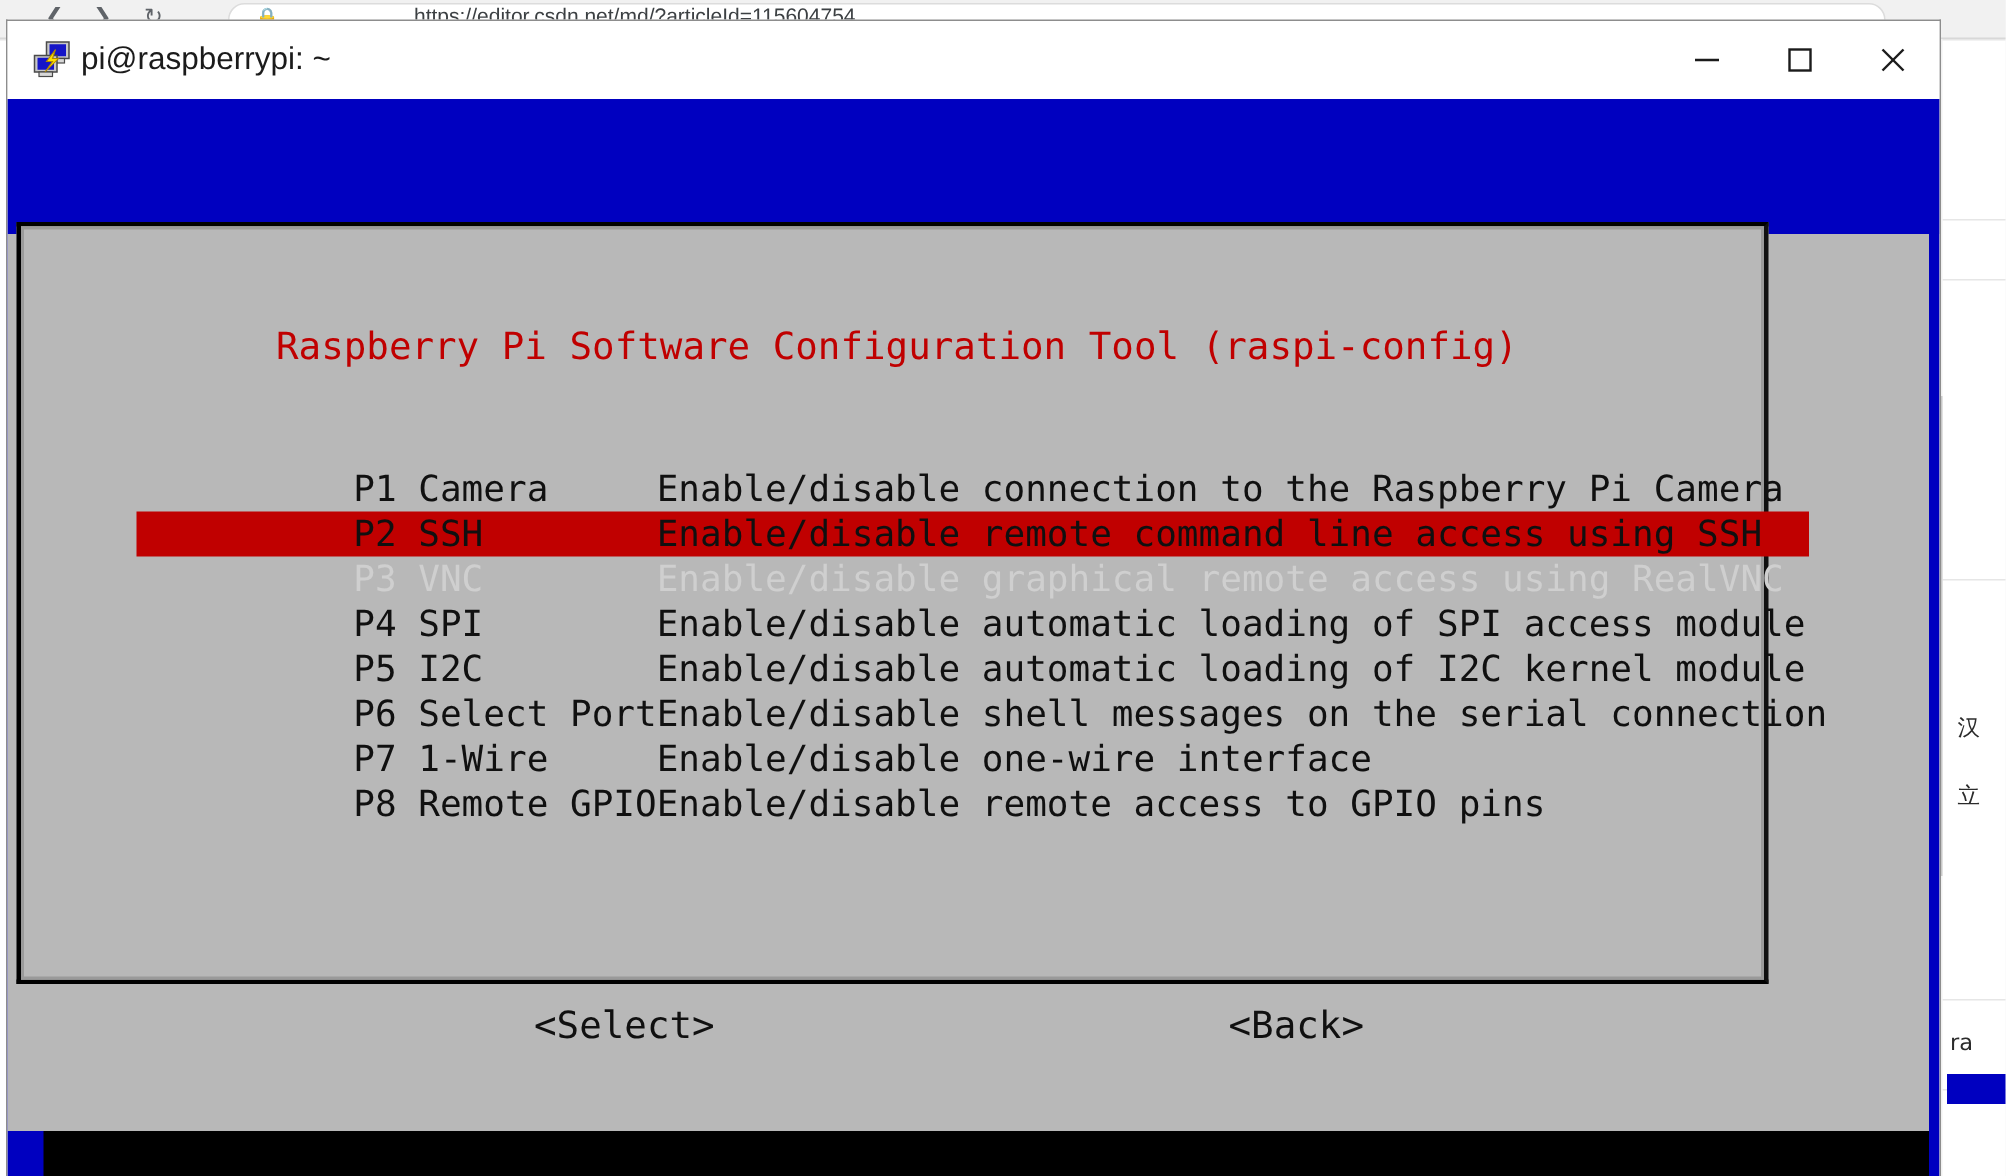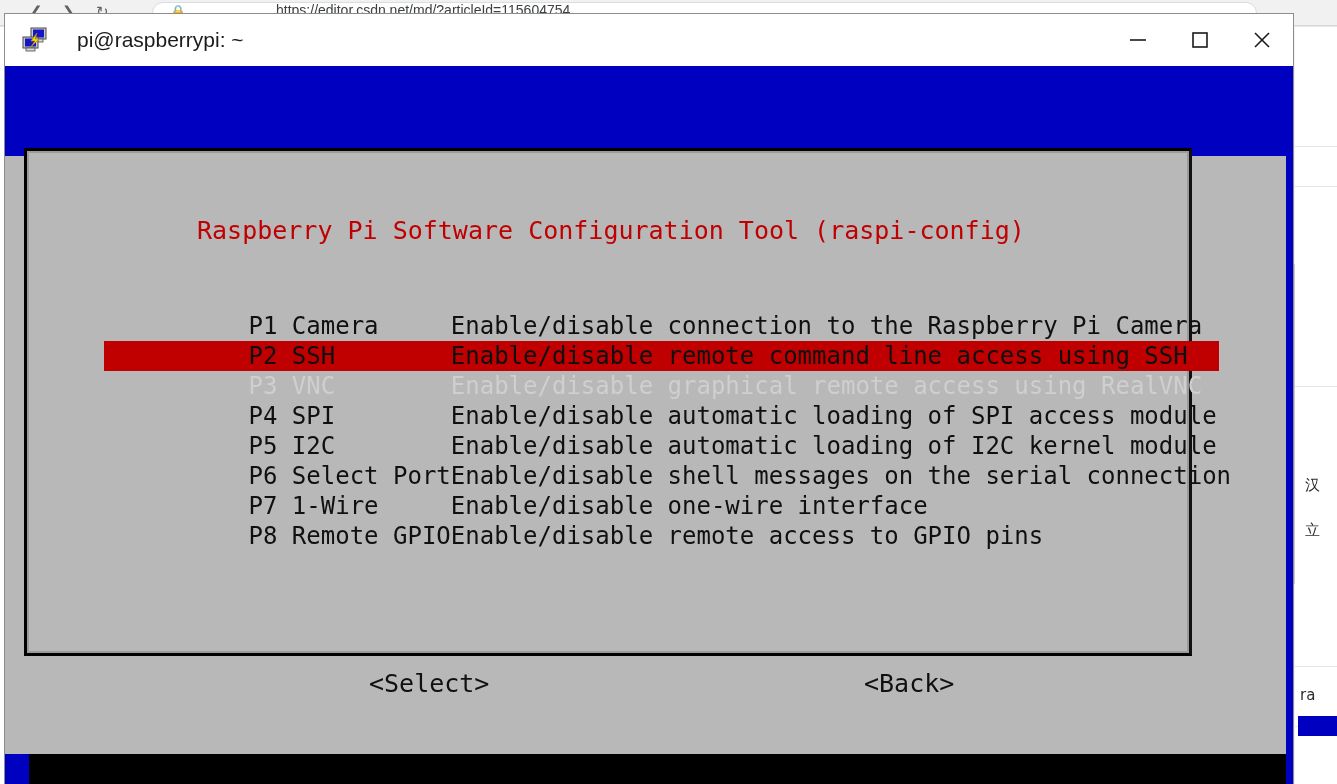--- a/index.html
+++ b/index.html
@@ -81,21 +81,21 @@
     position: relative;
     height: 52px; width: 100%;
     background: #ffffff;
     display: flex; align-items: center;
   }
   #title-icon {
     margin-left: 16px; width: 28px; height: 26px;
     position: relative; flex: none;
   }
   #title-text {
-    margin-left: 28px;
+    margin-left: 5px;
     font-size: 21px; color: #1b1b1b;
     font-family: "Liberation Sans", sans-serif;
     white-space: nowrap;
   }
   .wbtn {
     width: 62px; height: 52px; flex: none;
     display: flex; align-items: center; justify-content: center;
     color: #1b1b1b;
   }
   .wspacer { flex: 1 1 auto; }
@@ -124,21 +124,21 @@
     width: 1257px; height: 36px;
     background: #000000;
   }
   #term-left-blue {
     position: absolute; left: 0; top: 688px; width: 24px; height: 96px;
     background: #0000c0;
   }
 
   
   #dialog {
-    position: absolute; left: 19px; top: 82px;
+    position: absolute; left: 6px; top: 82px;
     width: 1168px; height: 508px;
   }
   .frame-outer {
     position: absolute; inset: 0;
     border: 3px solid #000000;
     border-right-color: #101010;
     background: #b8b8b8;
   }
   .frame-inner {
     position: absolute; left: 3px; top: 3px; right: 3px; bottom: 3px;
@@ -186,21 +186,21 @@
   #btn-row {
     position: absolute; left: 0; top: 521px; width: 1266px;
     z-index: 4;
     font-family: "DejaVu Sans Mono", monospace;
     font-size: 25px; color: #101010;
   }
   .dlg-btn {
     position: absolute; white-space: nowrap;
   }
   #btn-select { left: 345px; }
-  #btn-back   { left: 808px; margin-left: 32px; }
+  #btn-back   { left: 808px; }
 </style>
 </head>
 <body>
 
 <div id="backdrop">
   <div class="bg-chrome-top">
     <span class="bg-nav-icon" style="left:30px;">❮</span>
     <span class="bg-nav-icon" style="left:62px;">❯</span>
     <span class="bg-nav-icon" style="left:96px;">↻</span>
     <div class="bg-urlbar"></div>

